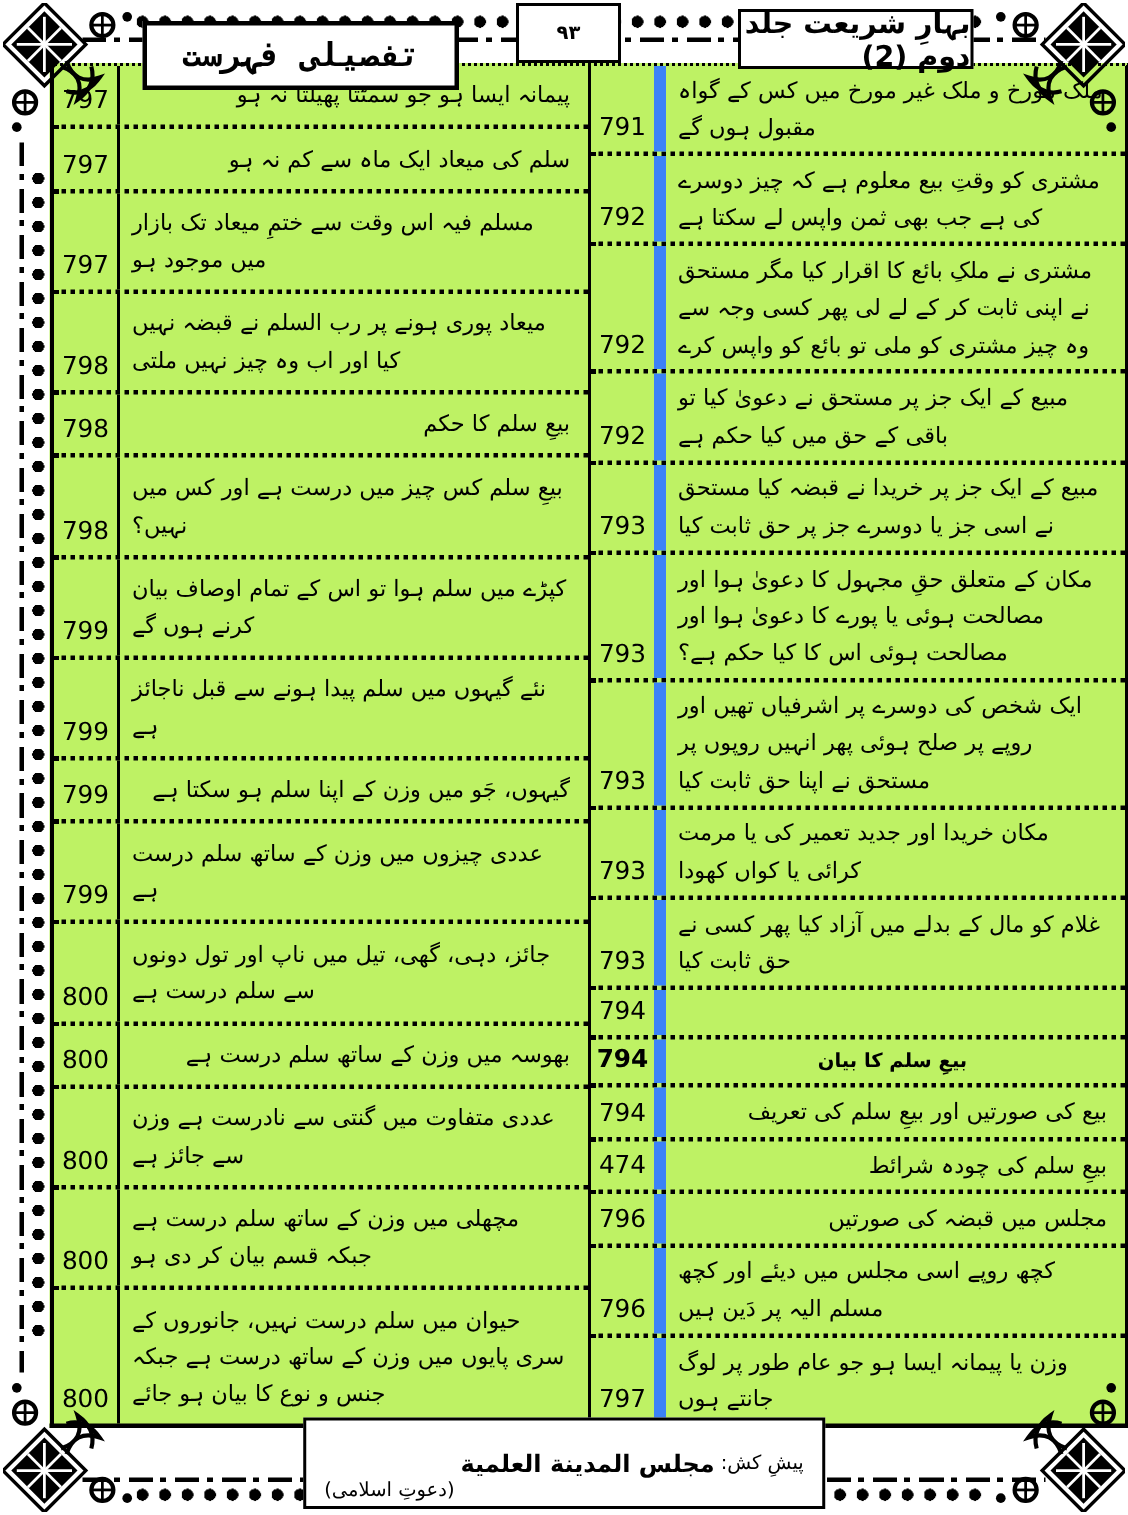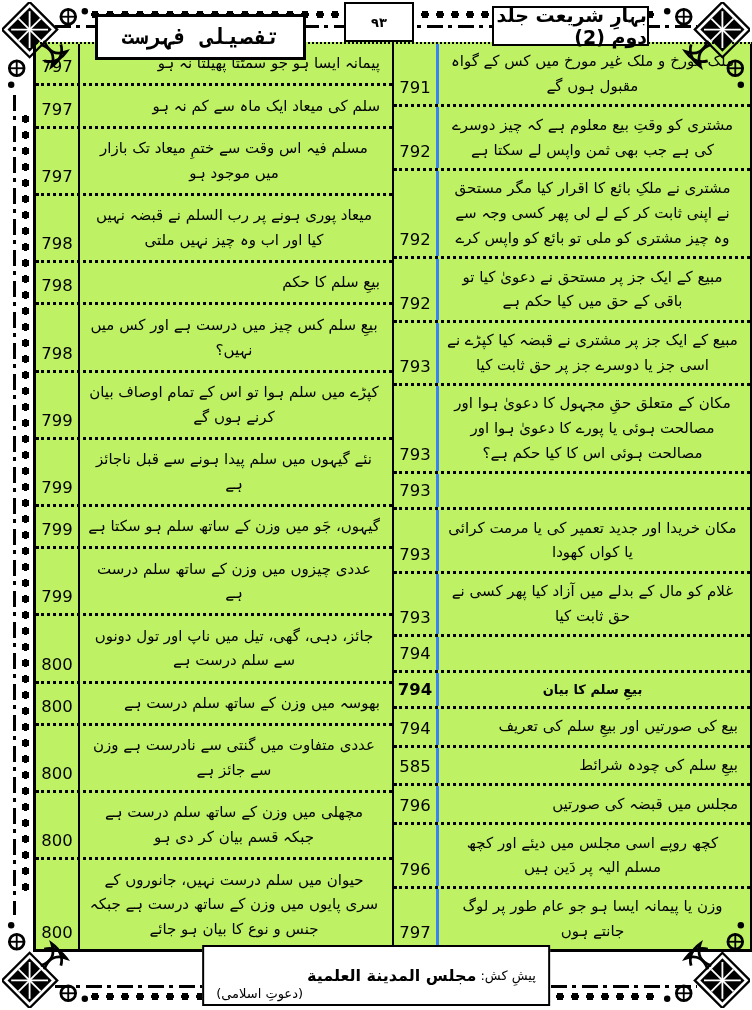--- a/index.html
+++ b/index.html
@@ -49,22 +49,22 @@
     box-sizing:border-box; display:flex; z-index:4; background:#bef264;
   }
   .half { flex:1 1 0; display:flex; flex-direction:column; min-width:0; }
   .half-right { border-left:2px solid #000; }
   .row { flex:1 1 auto; min-height:0; display:flex; align-items:stretch;
     border-bottom:3px dotted #000; }
   .half .row:last-of-type { border-bottom:none; }
   .num { flex:0 0 40px; display:flex; align-items:flex-end; justify-content:center;
     padding:2px 1px 7px; font-size:16.5px; }
   .half-left  .num { border-right:2px solid #000; }
-  .half-right .num { border-right:3px solid #3b82f6; }
-  .txt { flex:1 1 auto; min-width:0; direction:rtl; text-align:center;
+  .half-right .num { border-right:8px solid #3b82f6; }
+  .txt { flex:1 1 auto; min-width:0; direction:rtl; text-align:left;
     display:flex; align-items:center; padding:3px 12px 3px 8px;
     font-size:15px; line-height:1.65; }
   .row.heading .txt { justify-content:center; text-align:center; font-weight:bold; font-size:13px; }
   .row.heading .num { font-weight:bold; }
 </style>
 </head>
 <body>
 
 <div class="page">
 
@@ -223,21 +223,21 @@
         </div>
         <div class="row">
           <div class="num">799</div>
           <div class="txt">
             <span>نئے گیہوں میں سلم پیدا ہونے سے قبل ناجائز ہے</span>
           </div>
         </div>
         <div class="row">
           <div class="num">799</div>
           <div class="txt">
-            <span>گیہوں، جَو میں وزن کے ساتھ سلم ہو سکتا ہے</span>
+            <span>گیہوں، جَو میں وزن کے اپنا سلم ہو سکتا ہے</span>
           </div>
         </div>
         <div class="row">
           <div class="num">799</div>
           <div class="txt">
             <span>عددی چیزوں میں وزن کے ساتھ سلم درست ہے</span>
           </div>
         </div>
         <div class="row">
           <div class="num">800</div>
@@ -292,31 +292,34 @@
         </div>
         <div class="row">
           <div class="num">792</div>
           <div class="txt">
             <span>مبیع کے ایک جز پر مستحق نے دعویٰ کیا تو باقی کے حق میں کیا حکم ہے</span>
           </div>
         </div>
         <div class="row">
           <div class="num">793</div>
           <div class="txt">
-            <span>مبیع کے ایک جز پر مشتری نے قبضہ کیا کپڑے نے اسی جز یا دوسرے جز پر حق ثابت کیا</span>
+            <span>مبیع کے ایک جز پر خریدا نے قبضہ کیا مستحق نے اسی جز یا دوسرے جز پر حق ثابت کیا</span>
           </div>
         </div>
         <div class="row">
           <div class="num">793</div>
           <div class="txt">
             <span>مکان کے متعلق حقِ مجہول کا دعویٰ ہوا اور مصالحت ہوئی یا پورے کا دعویٰ ہوا اور مصالحت ہوئی اس کا کیا حکم ہے؟</span>
           </div>
         </div>
         <div class="row">
           <div class="num">793</div>
+          <div class="txt">
+            <span>ایک شخص کی دوسرے پر اشرفیاں تھیں اور روپے پر صلح ہوئی پھر انہیں روپوں پر مستحق نے اپنا حق ثابت کیا</span>
+          </div>
         </div>
         <div class="row">
           <div class="num">793</div>
           <div class="txt">
             <span>مکان خریدا اور جدید تعمیر کی یا مرمت کرائی یا کواں کھودا</span>
           </div>
         </div>
         <div class="row">
           <div class="num">793</div>
           <div class="txt">
@@ -332,21 +335,21 @@
             <span>بیعِ سلم کا بیان</span>
           </div>
         </div>
         <div class="row">
           <div class="num">794</div>
           <div class="txt">
             <span>بیع کی صورتیں اور بیعِ سلم کی تعریف</span>
           </div>
         </div>
         <div class="row">
-          <div class="num">585</div>
+          <div class="num">474</div>
           <div class="txt">
             <span>بیعِ سلم کی چودہ شرائط</span>
           </div>
         </div>
         <div class="row">
           <div class="num">796</div>
           <div class="txt">
             <span>مجلس میں قبضہ کی صورتیں</span>
           </div>
         </div>

